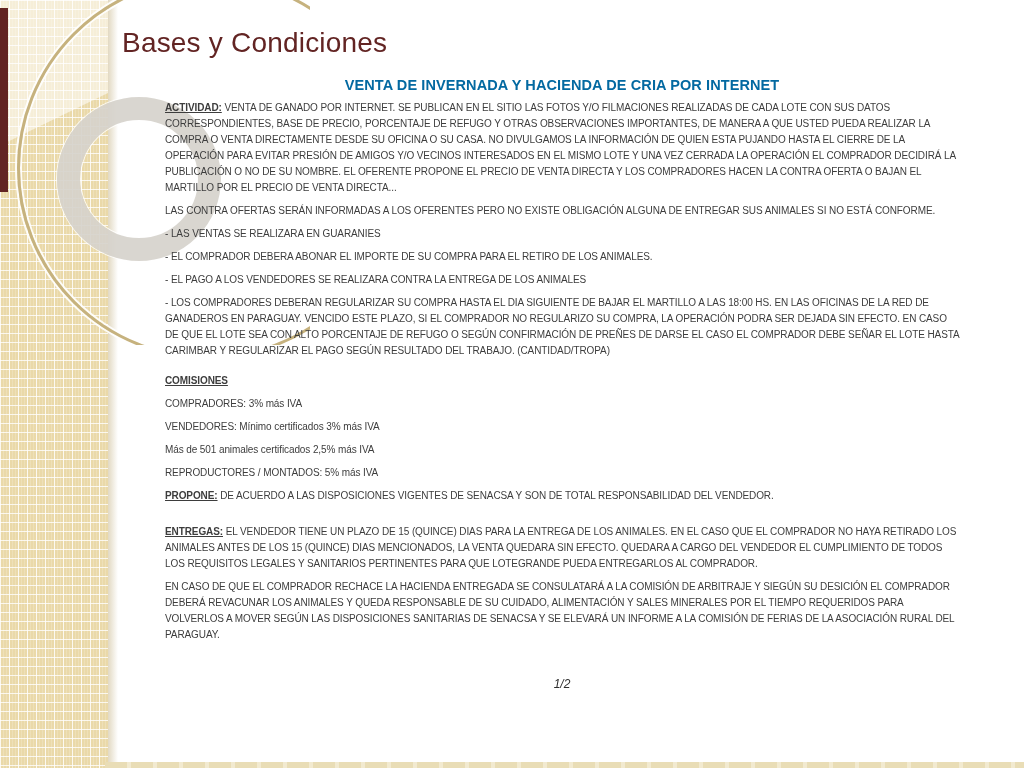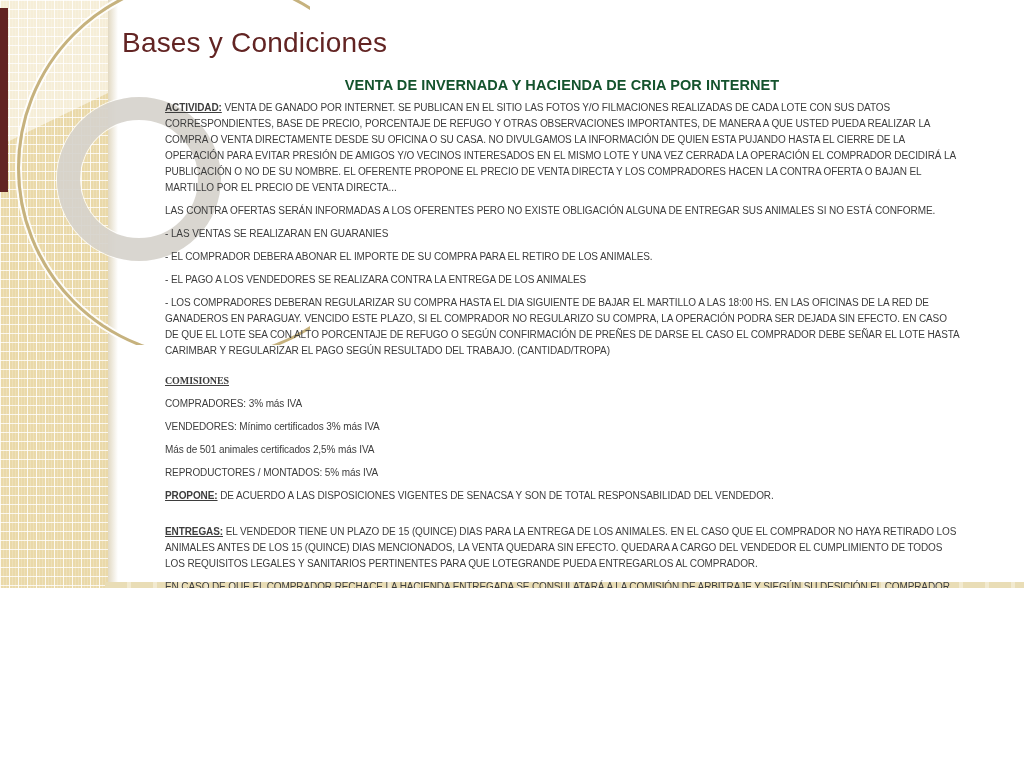--- a/index.html
+++ b/index.html
@@ -1,17 +1,17 @@
 <!DOCTYPE html>
 <html style="--accent: #622423;"><head>
 <meta charset="utf-8">
 <style>
   html,body{margin:0;padding:0;background:#fff;}
   .slide{
-    position:relative;width:1024px;height:588px;overflow:hidden;background:#fff;
+    position:relative;width:1024px;height:768px;overflow:hidden;background:#fff;
     font-family:"Liberation Sans", sans-serif;
   }
   
   .sidebar{
     position:absolute;left:0;top:0;width:108px;height:768px;
     background:
       repeating-linear-gradient(to right, rgba(255,255,255,.8) 0 1px, rgba(255,255,255,0) 1px 9px),
       repeating-linear-gradient(to bottom, rgba(255,255,255,.8) 0 1px, rgba(255,255,255,0) 1px 9px),
       repeating-linear-gradient(to right, rgba(255,255,255,.18) 0 1px, rgba(255,255,255,0) 1px 3px),
       #ead9a9;
@@ -47,29 +47,29 @@
     background:repeating-linear-gradient(to right,#e9ddb6 0 22px, #f2ead0 22px 26px);
   }
   
   .page-title{
     position:absolute;left:122px;top:27px;
     font-size:28px;letter-spacing:.2px;color:var(--accent,#622423);
     white-space:nowrap;
   }
   .subtitle{
     position:absolute;left:165px;top:77px;width:794px;text-align:center;
-    font-size:14.5px;font-weight:bold;color:#14532d;letter-spacing:.1px;
+    font-size:14.5px;font-weight:bold;color:#0369a1;letter-spacing:.1px;
   }
   .body-text{
     position:absolute;left:165px;top:100px;width:794px;color:#3d3d3d;
   }
   .body-text p{
     margin:0 0 7px 0;font-size:10px;line-height:16px;letter-spacing:-0.1px;
   }
-  .body-text p.gap-sm{margin-top:14px;font-family:Liberation Serif, serif;}
+  .body-text p.gap-sm{margin-top:14px;}
   .body-text p.gap-lg{margin-top:20px;}
   .lead{font-weight:bold;text-decoration:underline;}
   .page-number{
     position:absolute;left:165px;top:677px;width:794px;text-align:center;
     font-size:12px;color:#2e2e2e;font-style:italic;
   }
 </style>
 </head>
 <body>
 
@@ -86,21 +86,21 @@
 
   <div class="red-stripe"></div>
   <div class="bottom-strip"></div>
 
   <div class="page-title">Bases y Condiciones</div>
   <div class="subtitle">VENTA DE INVERNADA Y HACIENDA DE CRIA POR INTERNET</div>
 
   <div class="body-text" id="body-text">
       <p><span class="lead">ACTIVIDAD:</span> VENTA DE GANADO POR INTERNET. SE PUBLICAN EN EL SITIO LAS FOTOS Y/O FILMACIONES REALIZADAS DE CADA LOTE CON SUS DATOS CORRESPONDIENTES, BASE DE PRECIO, PORCENTAJE DE REFUGO Y OTRAS OBSERVACIONES IMPORTANTES, DE MANERA A QUE USTED PUEDA REALIZAR LA COMPRA O VENTA DIRECTAMENTE DESDE SU OFICINA O SU CASA. NO DIVULGAMOS LA INFORMACIÓN DE QUIEN ESTA PUJANDO HASTA EL CIERRE DE LA OPERACIÓN PARA EVITAR PRESIÓN DE AMIGOS Y/O VECINOS INTERESADOS EN EL MISMO LOTE Y UNA VEZ CERRADA LA OPERACIÓN EL COMPRADOR DECIDIRÁ LA PUBLICACIÓN O NO DE SU NOMBRE. EL OFERENTE PROPONE EL PRECIO DE VENTA DIRECTA Y LOS COMPRADORES HACEN LA CONTRA OFERTA O BAJAN EL MARTILLO POR EL PRECIO DE VENTA DIRECTA...</p>
       <p>LAS CONTRA OFERTAS SERÁN INFORMADAS A LOS OFERENTES PERO NO EXISTE OBLIGACIÓN ALGUNA DE ENTREGAR SUS ANIMALES SI NO ESTÁ CONFORME.</p>
-      <p>- LAS VENTAS SE REALIZARAN EN GUARANIES</p>
+      <p>- LAS VENTAS SE REALIZARA EN GUARANIES</p>
       <p>- EL COMPRADOR DEBERA ABONAR EL IMPORTE DE SU COMPRA PARA EL RETIRO DE LOS ANIMALES.</p>
       <p>- EL PAGO A LOS VENDEDORES SE REALIZARA CONTRA LA ENTREGA DE LOS ANIMALES</p>
       <p>- LOS COMPRADORES DEBERAN REGULARIZAR SU COMPRA HASTA EL DIA SIGUIENTE DE BAJAR EL MARTILLO A LAS 18:00 HS. EN LAS OFICINAS DE LA RED DE GANADEROS EN PARAGUAY. VENCIDO ESTE PLAZO, SI EL COMPRADOR NO REGULARIZO SU COMPRA, LA OPERACIÓN PODRA SER DEJADA SIN EFECTO. EN CASO DE QUE EL LOTE SEA CON ALTO PORCENTAJE DE REFUGO O SEGÚN CONFIRMACIÓN DE PREÑES DE DARSE EL CASO EL COMPRADOR DEBE SEÑAR  EL LOTE  HASTA CARIMBAR  Y REGULARIZAR EL PAGO SEGÚN RESULTADO DEL TRABAJO. (CANTIDAD/TROPA)</p>
       <p class="gap-sm"><span class="lead">COMISIONES</span></p>
       <p>COMPRADORES: 3% más IVA</p>
       <p>VENDEDORES: Mínimo certificados 3% más IVA</p>
       <p>Más de 501 animales certificados 2,5% más IVA</p>
       <p>REPRODUCTORES / MONTADOS: 5% más IVA</p>
       <p><span class="lead">PROPONE:</span> DE ACUERDO A LAS DISPOSICIONES VIGENTES DE SENACSA Y SON DE TOTAL RESPONSABILIDAD DEL VENDEDOR.</p>
       <p class="gap-lg"><span class="lead">ENTREGAS:</span> EL VENDEDOR TIENE UN PLAZO DE 15 (QUINCE) DIAS PARA LA ENTREGA DE LOS ANIMALES. EN EL CASO QUE EL COMPRADOR NO HAYA RETIRADO LOS ANIMALES ANTES DE LOS 15 (QUINCE) DIAS MENCIONADOS, LA VENTA QUEDARA SIN EFECTO. QUEDARA A CARGO DEL VENDEDOR EL CUMPLIMIENTO DE TODOS LOS REQUISITOS LEGALES Y SANITARIOS PERTINENTES PARA QUE LOTEGRANDE PUEDA ENTREGARLOS AL COMPRADOR.</p>

